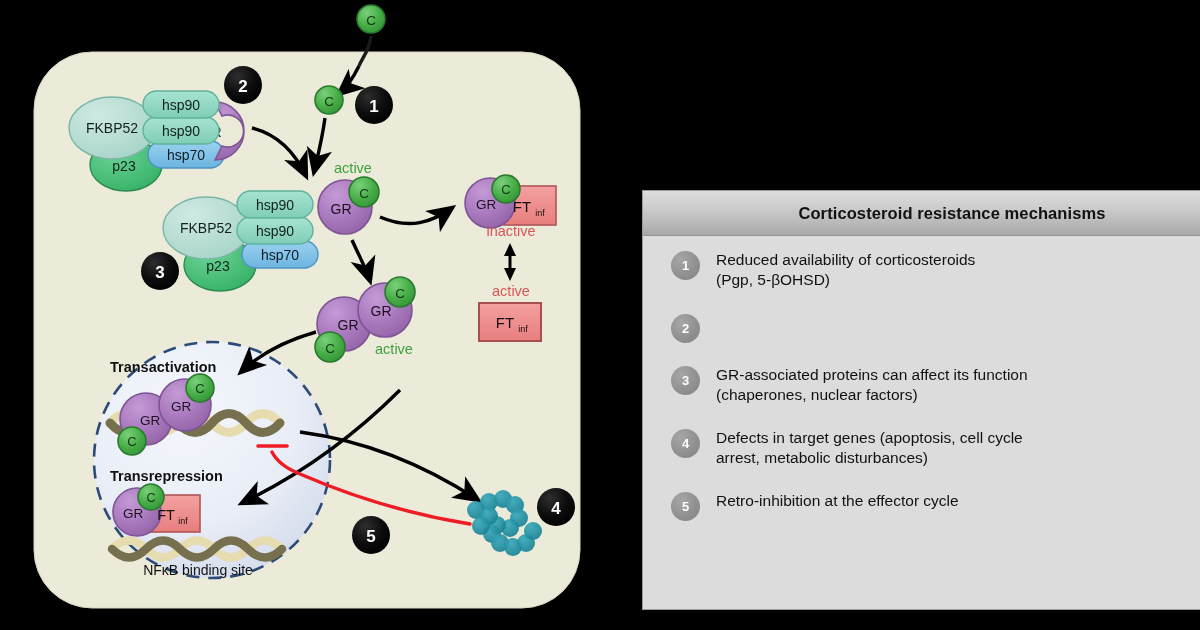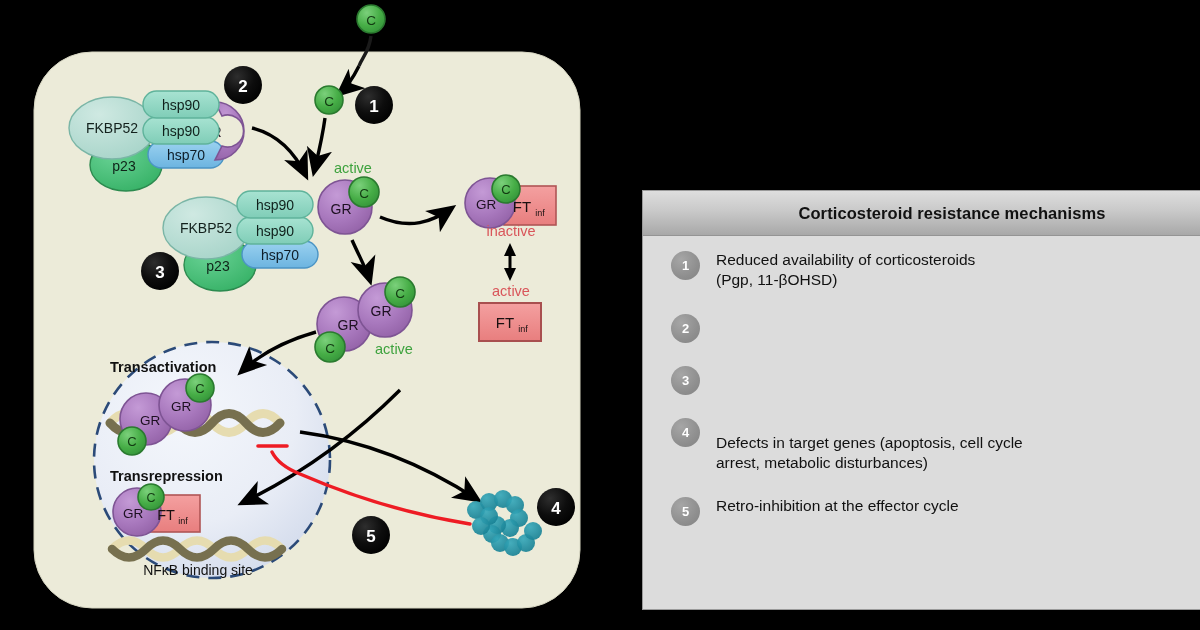--- a/index.html
+++ b/index.html
@@ -346,34 +346,36 @@
 
   <div id="legend-panel">
     <div id="legend-header">
       <span id="legend-title">Corticosteroid resistance mechanisms</span>
     </div>
     <div id="legend-body">
 
       <div class="legend-item">
         <div class="legend-num">1</div>
         <div class="legend-text" style="white-space: pre-line;">Reduced availability of corticosteroids
-(Pgp, 11-βOHSD)</div>
+(Pgp, 5-βOHSD)</div>
       </div>
 
       <div class="legend-item">
         <div class="legend-num">2</div>
       </div>
 
       <div class="legend-item">
         <div class="legend-num">3</div>
+        <div class="legend-text" style="white-space: pre-line;">GR-associated proteins can affect its function
+(chaperones, nuclear factors)</div>
       </div>
 
       <div class="legend-item">
         <div class="legend-num">4</div>
-        <div class="legend-text" style="white-space: pre-line; margin-top: 16px;">Defects in target genes (apoptosis, cell cycle
+        <div class="legend-text" style="white-space: pre-line;">Defects in target genes (apoptosis, cell cycle
 arrest, metabolic disturbances)</div>
       </div>
 
       <div class="legend-item">
         <div class="legend-num">5</div>
         <div class="legend-text" style="white-space: pre-line;">Retro-inhibition at the effector cycle</div>
       </div>
 
     </div>
   </div>

